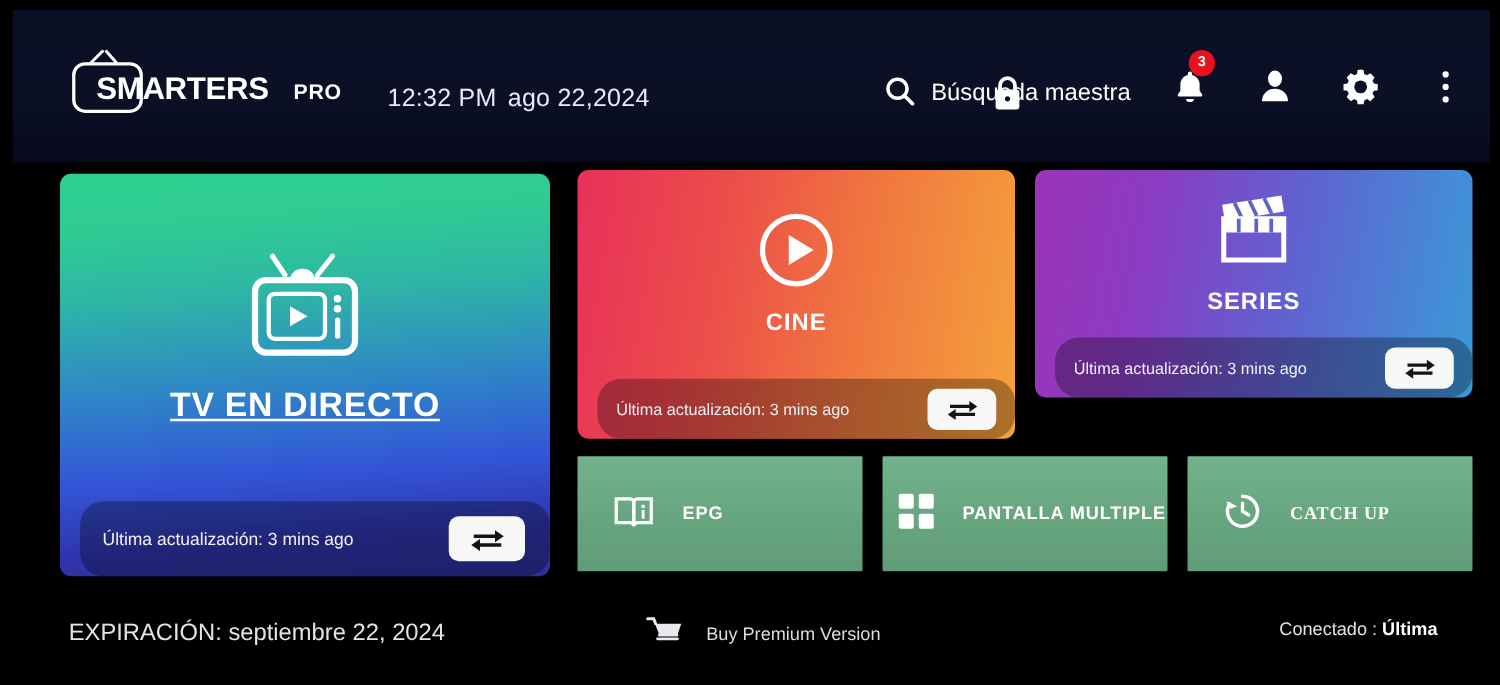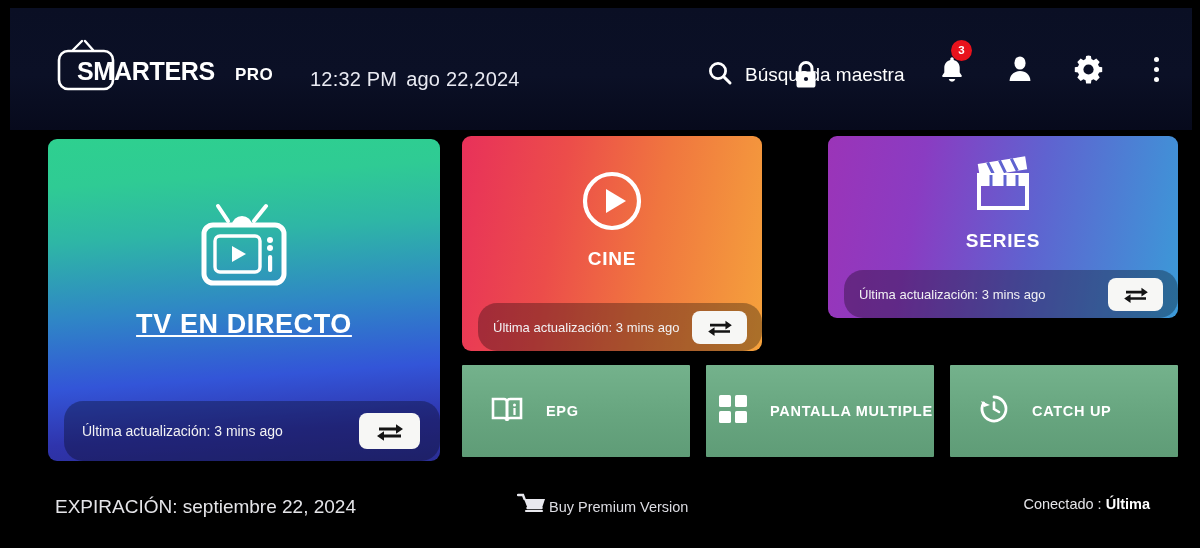--- a/index.html
+++ b/index.html
@@ -180,21 +180,21 @@
     color: #ffffff;
     font-size: 27px;
     font-weight: bold;
     letter-spacing: 0.6px;
     text-decoration: underline;
   }
 
   
   .tile-cine {
     left: 452px; top: 6px;
-    width: 300px; height: 215px;
+    width: 350px; height: 215px;
     background: linear-gradient(100deg, #e8315a 0%, #ec4d4a 32%, #f0763f 62%, #f5a23c 100%);
   }
   
   .tile-series {
     left: 818px; top: 6px;
     width: 350px; height: 182px;
     background: linear-gradient(100deg, #9b34b8 0%, #8a3cc2 26%, #5f63d0 58%, #3b9ad8 100%);
   }
   .tile-sm .tile-body {
     position: absolute;
@@ -257,42 +257,42 @@
   }
   .green-btn .gb-label {
     color: #ffffff;
     font-size: 14.5px;
     font-weight: bold;
     letter-spacing: 0.7px;
     white-space: nowrap;
   }
   .btn-epg    { left: 452px; top: 235px; width: 228px; }
   .btn-multi  { left: 696px; top: 235px; width: 228px; padding-left: 12px; }
-  .btn-catch  { left: 940px; top: 235px; width: 228px; }
+  .btn-catch  { left: 940px; top: 235px; width: 228px; font-family: Liberation Serif, serif; }
 
   
   .footer {
     position: absolute;
     left: 0; top: 462px;
     width: 1182px; height: 70px;
     background: #000000;
   }
   .exp {
     position: absolute;
     left: 45px; top: 26px;
     color: #e4e4e8;
     font-size: 19px;
     white-space: nowrap;
   }
   .buy {
     position: absolute;
     left: 507px; top: 22px;
     display: flex;
     align-items: center;
-    gap: 2px;
+    gap: 18px;
   }
   .buy-label { color: #dcdce2; font-size: 14.5px; white-space: nowrap; }
   .conn {
     position: absolute;
     right: 42px; top: 26px;
     color: #e4e4e8;
     font-size: 14.5px;
     white-space: nowrap;
   }
   .conn b { color: #ffffff; font-weight: bold; }

